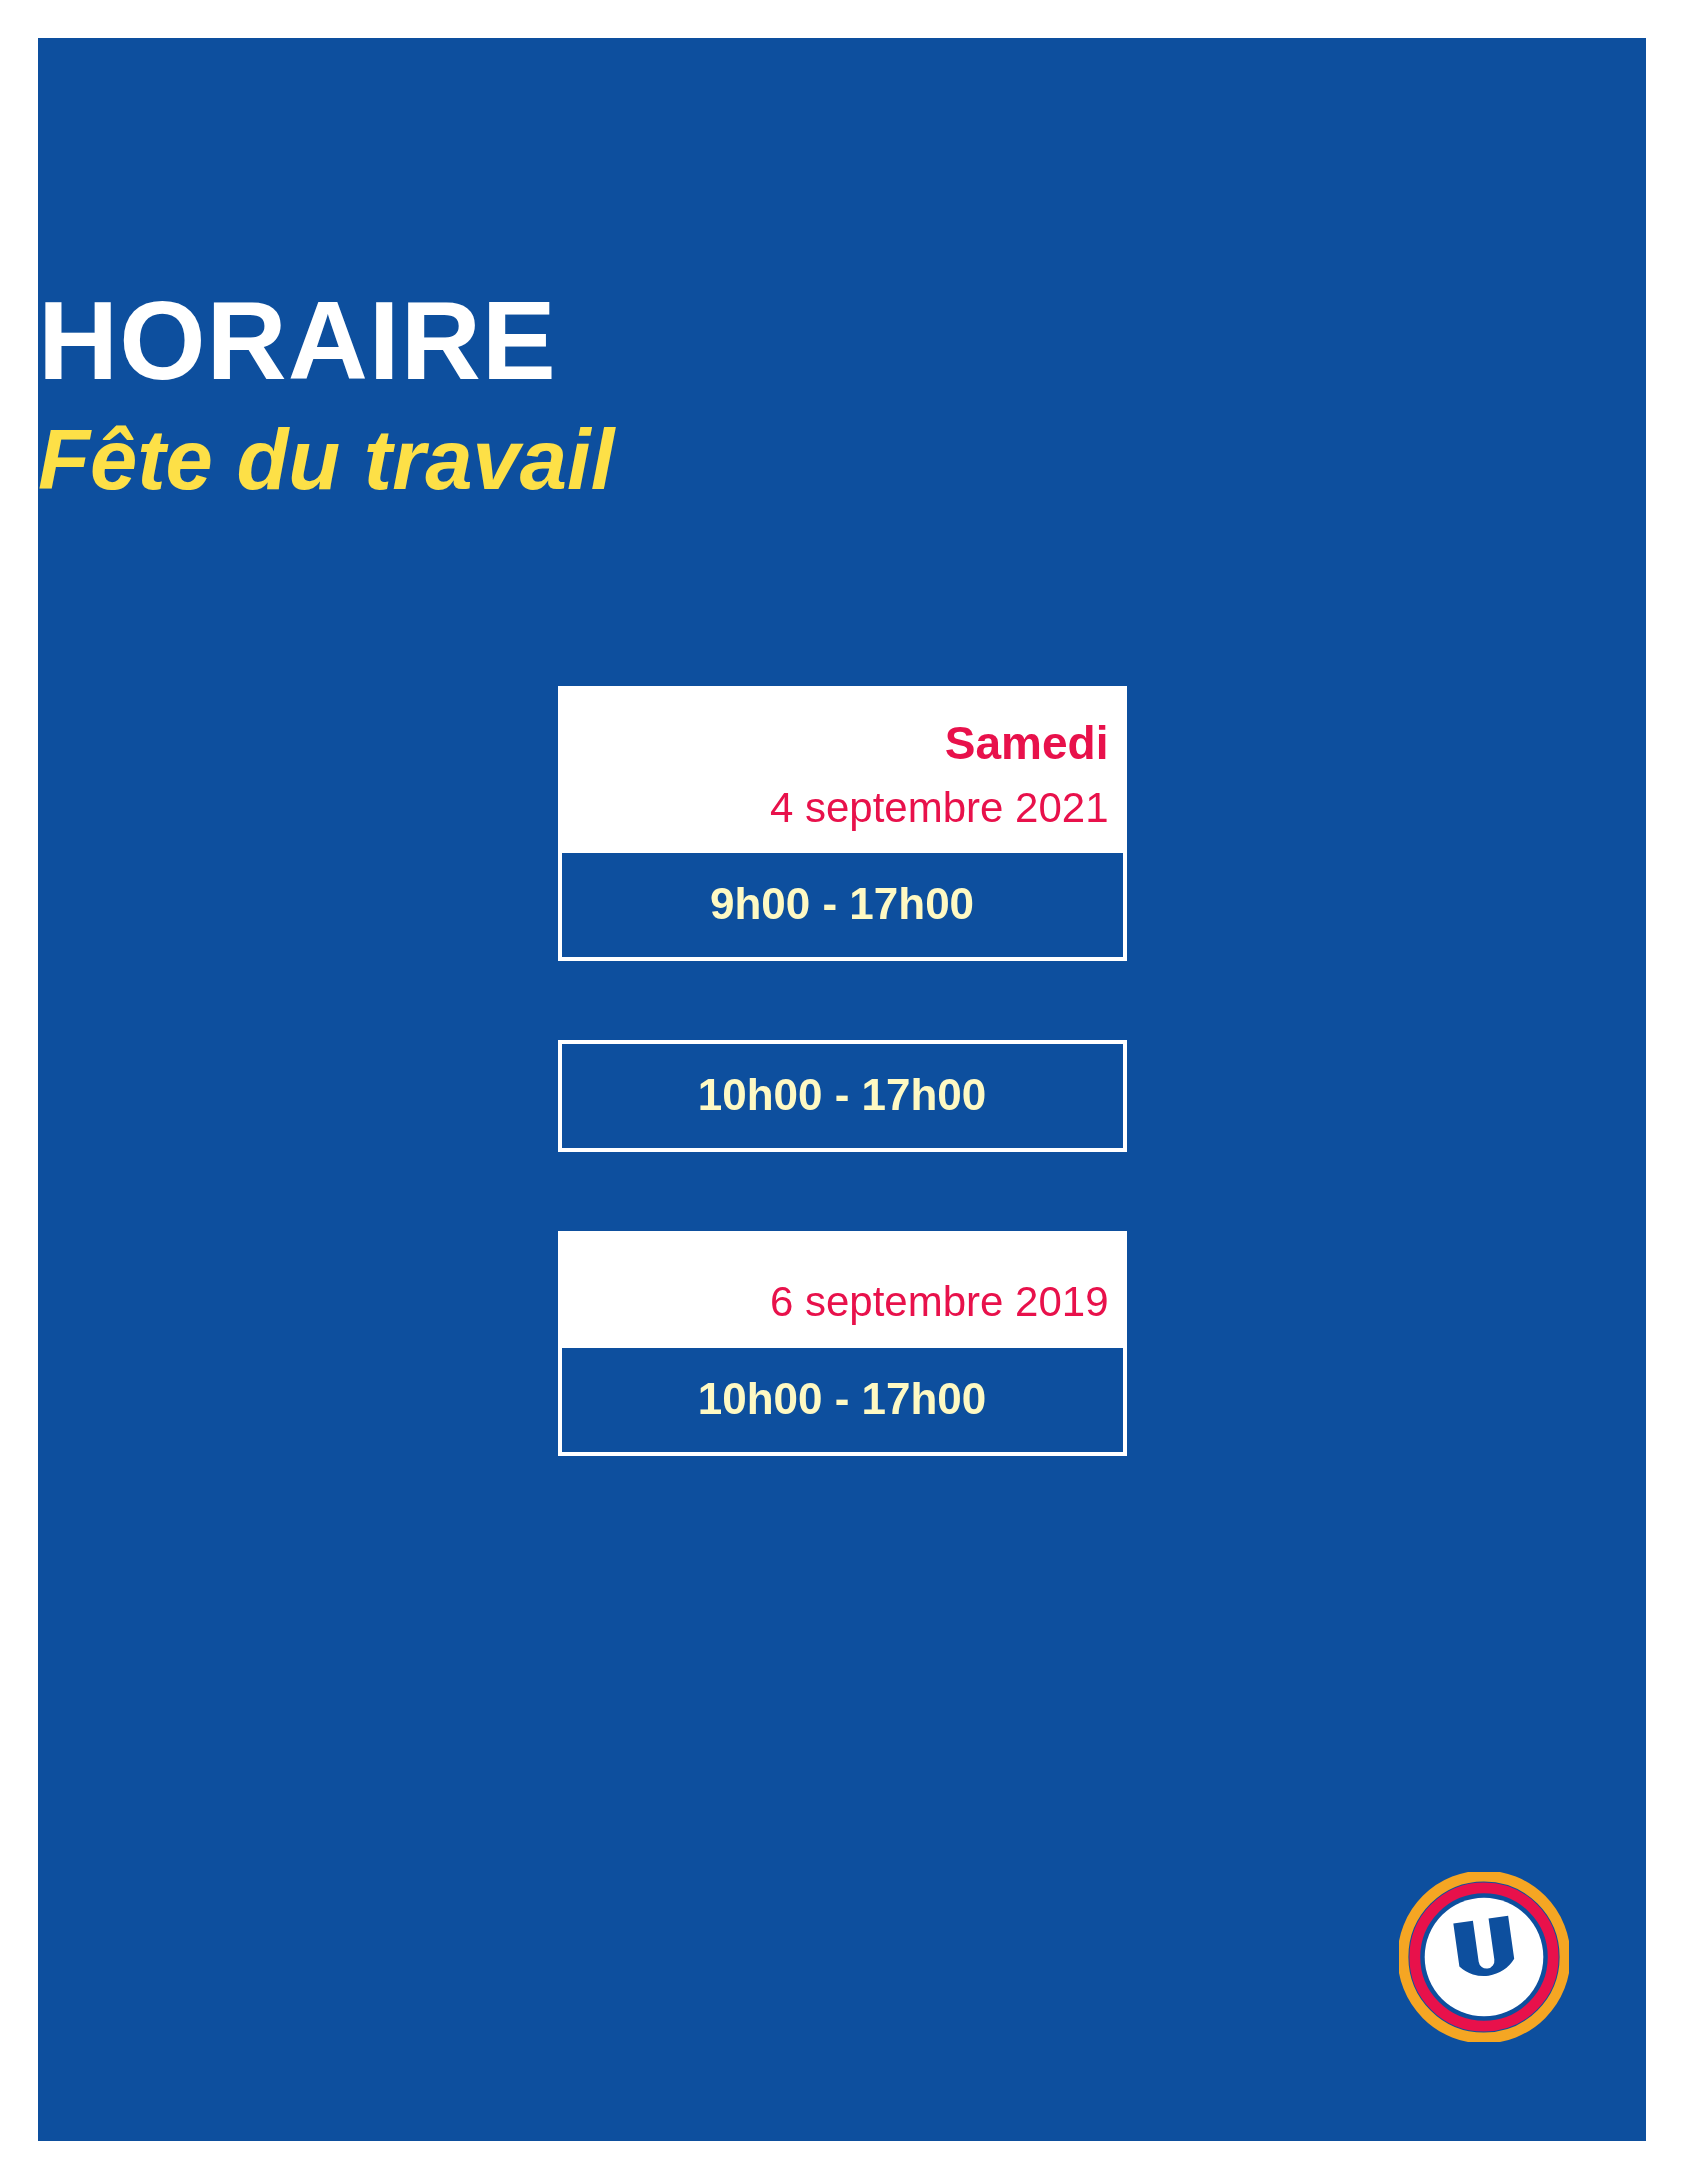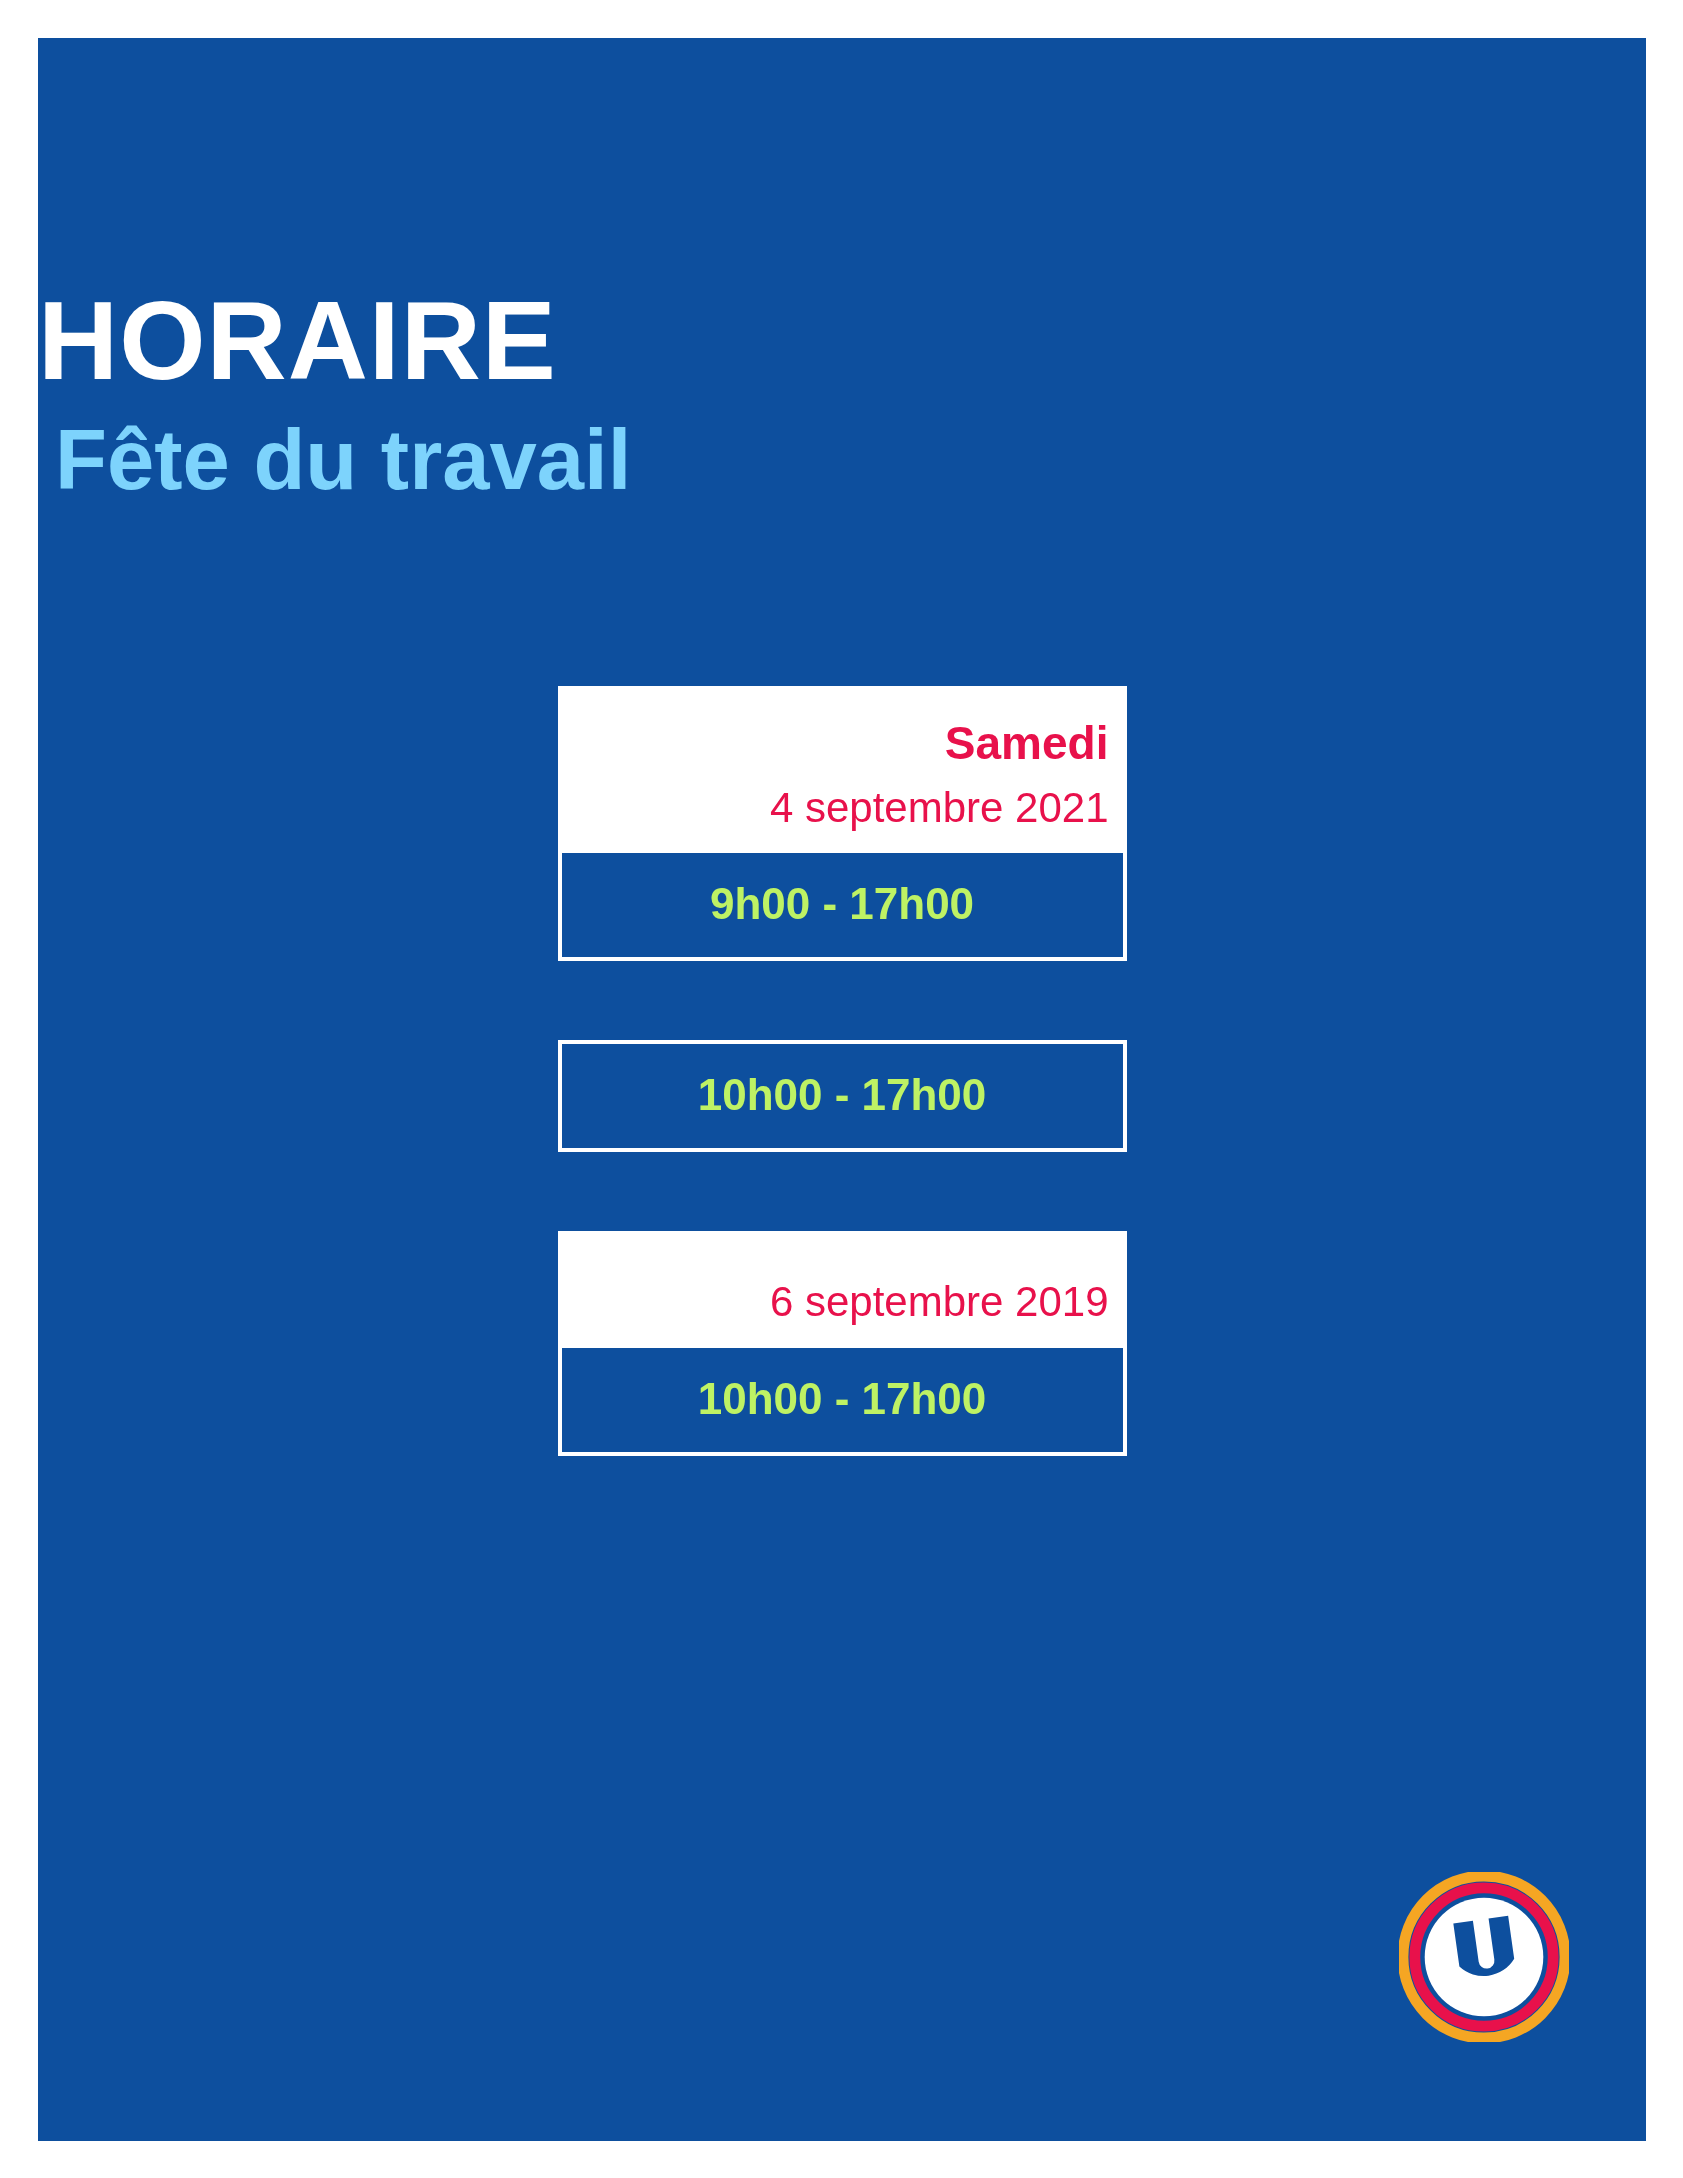--- a/index.html
+++ b/index.html
@@ -32,23 +32,24 @@
     font-size: 111px;
     font-weight: bold;
     color: #ffffff;
     letter-spacing: 1px;
     line-height: 1.0;
     margin: 0;
   }
   .subtitle {
     font-size: 85px;
     font-weight: bold;
-    color: #7dd3fc;
+    font-style: italic;
+    color: #fde047;
     line-height: 1.1;
-    margin: 16px 0 0 17px;
+    margin: 16px 0 0 0;
   }
   .cards {
     position: absolute;
     top: 648px;
     left: 0;
     width: 100%;
   }
   .card {
     width: 569px;
     margin: 0 auto 79px auto;
@@ -68,21 +69,21 @@
   }
   .card-date {
     font-size: 42px;
     color: #e8114b;
     line-height: 1.3;
     margin-top: 12px;
   }
   .card-hours {
     background: #0d4f9e;
     border: 4px solid #ffffff;
-    color: #bef264;
+    color: #fef9c3;
     font-size: 44px;
     font-weight: bold;
     text-align: center;
     padding: 26px 0 28px 0;
     box-sizing: border-box;
   }
   .logo {
     position: absolute;
     right: 77px;
     bottom: 99px;

